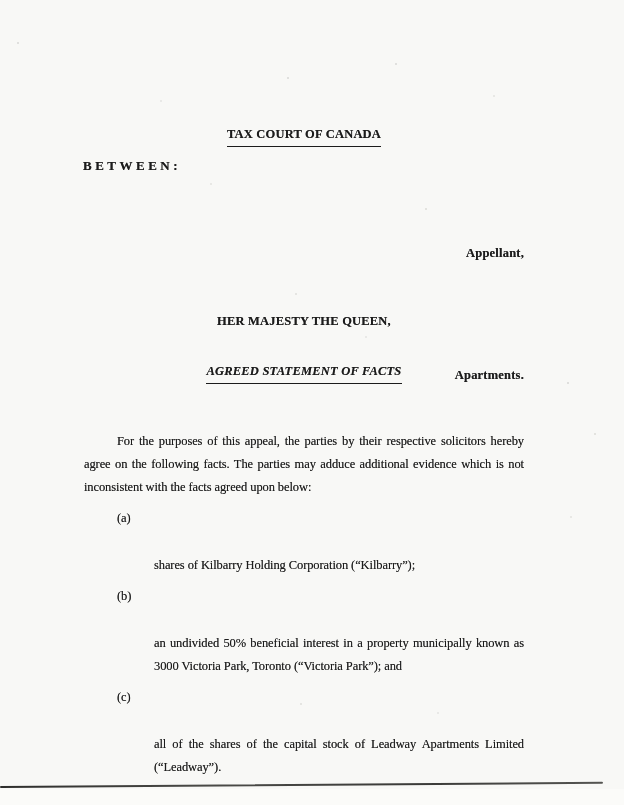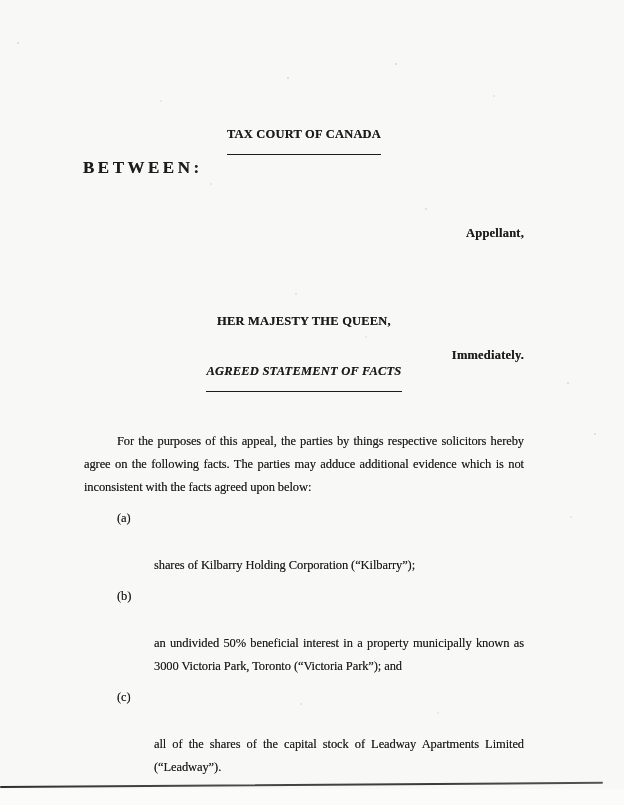--- a/index.html
+++ b/index.html
@@ -32,33 +32,33 @@
     position: absolute;
     left: 0;
     right: 0;
     font-size: 12.5px;
     font-weight: bold;
     letter-spacing: 0.2px;
     text-shadow: 0 0 0.6px rgba(25,25,25,0.65);
     white-space: nowrap;
   }
   .center { text-align: center; }
-  .rightal { text-align: right; }
+  .rightal { text-align: right; margin-top: 20px; }
 
   .underlined {
     display: inline-block;
-    padding-bottom: 12px;
+    padding-bottom: 4px;
     border-bottom: 1.6px solid #1c1c1c;
   }
 
   .between {
     position: absolute;
     left: -1px;
     top: 158px;
-    font-size: 17px;
+    font-size: 13px;
     font-weight: bold;
     letter-spacing: 3.5px;
     text-shadow: 0 0 0.6px rgba(25,25,25,0.65);
   }
 
   .bodytext {
     position: absolute;
     left: 0;
     top: 430px;
     width: 440px;
@@ -132,29 +132,29 @@
     </div>
 
     <div class="between">BETWEEN:</div>
 
 
     <div class="heading rightal" style="top:226px;">Appellant,</div>
 
 
     <div class="heading center" style="top:314px;">HER MAJESTY THE QUEEN,</div>
 
-    <div class="heading rightal" style="top:348px;">Immediately.</div>
+    <div class="heading rightal" style="top:348px;">Apartments.</div>
 
     <div class="heading center" style="top:364px;font-style:italic;">
       <span class="underlined">AGREED STATEMENT OF FACTS</span>
     </div>
 
     <div class="bodytext">
 
-      <p class="intro">For the purposes of this appeal, the parties by things respective solicitors hereby agree on the following facts.  The parties may adduce additional evidence which is not inconsistent with the facts agreed upon below:</p>
+      <p class="intro">For the purposes of this appeal, the parties by their respective solicitors hereby agree on the following facts.  The parties may adduce additional evidence which is not inconsistent with the facts agreed upon below:</p>
 
 
       <div class="subitem">
         <div class="sublabel">(a)</div>
         <div class="subtext">shares of Kilbarry Holding Corporation (“Kilbarry”);</div>
       </div>
 
       <div class="subitem">
         <div class="sublabel">(b)</div>
         <div class="subtext">an undivided 50% beneficial interest in a property municipally known as 3000 Victoria Park, Toronto (“Victoria Park”); and</div>

